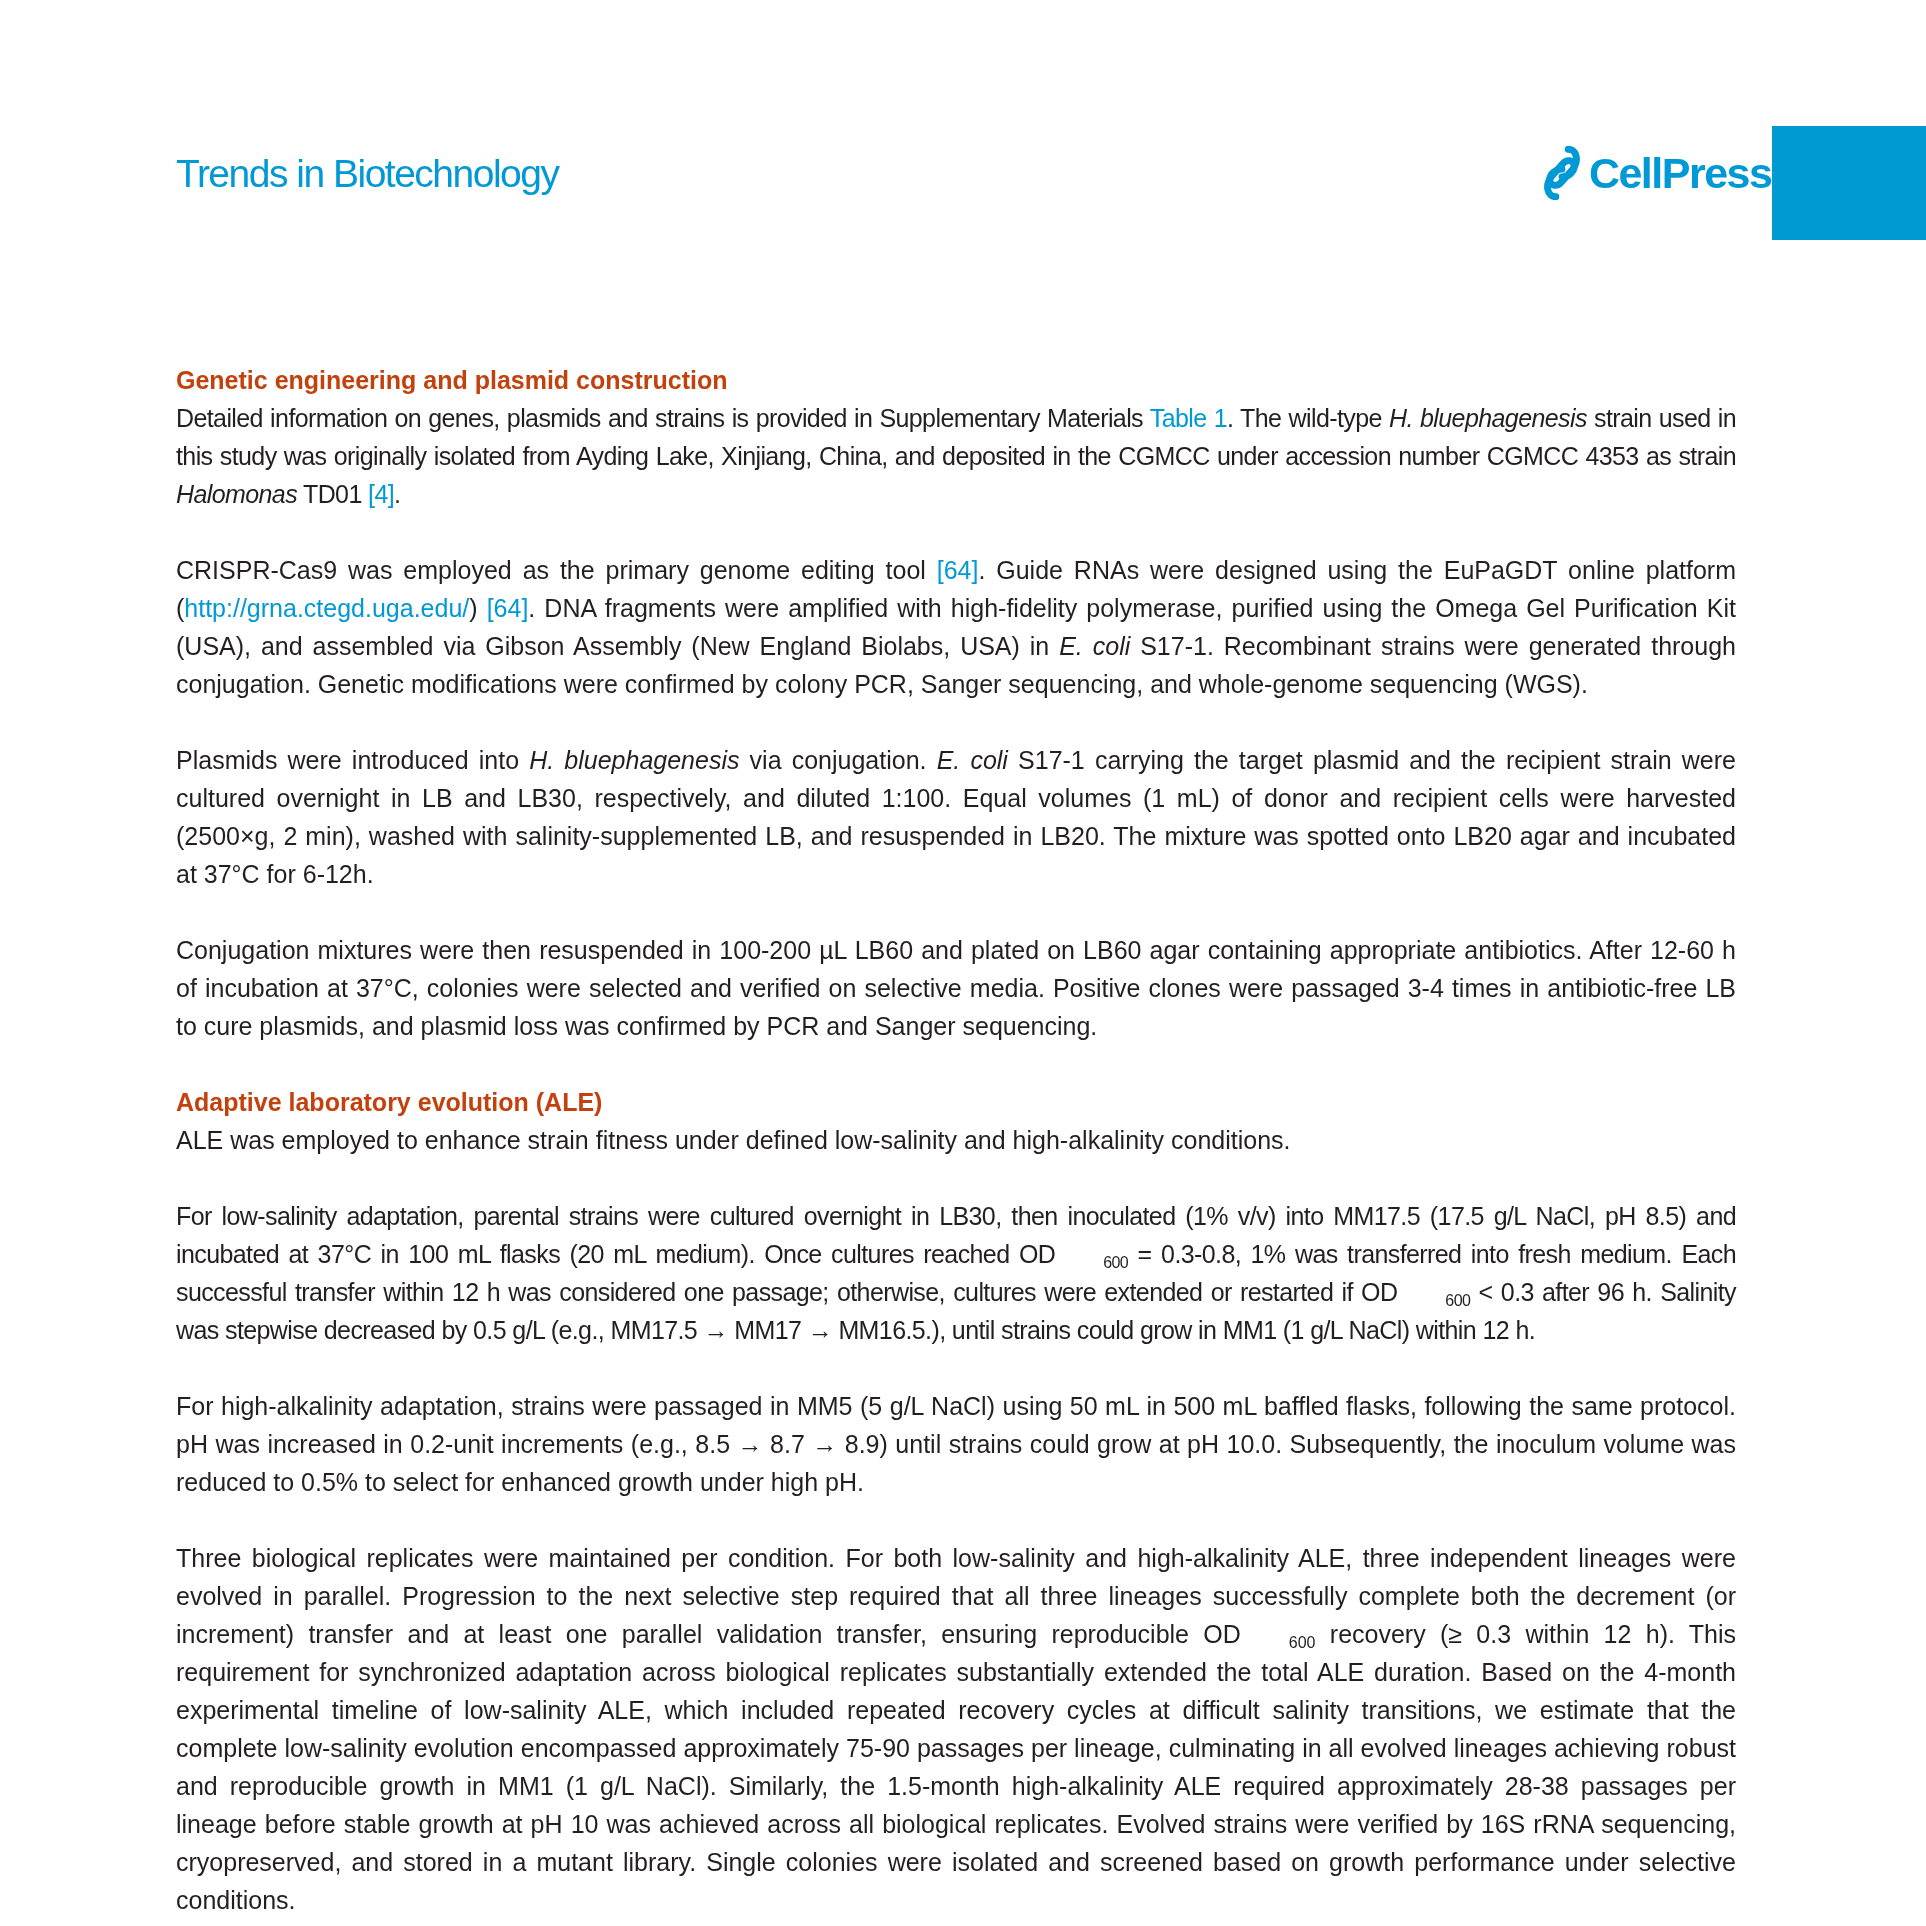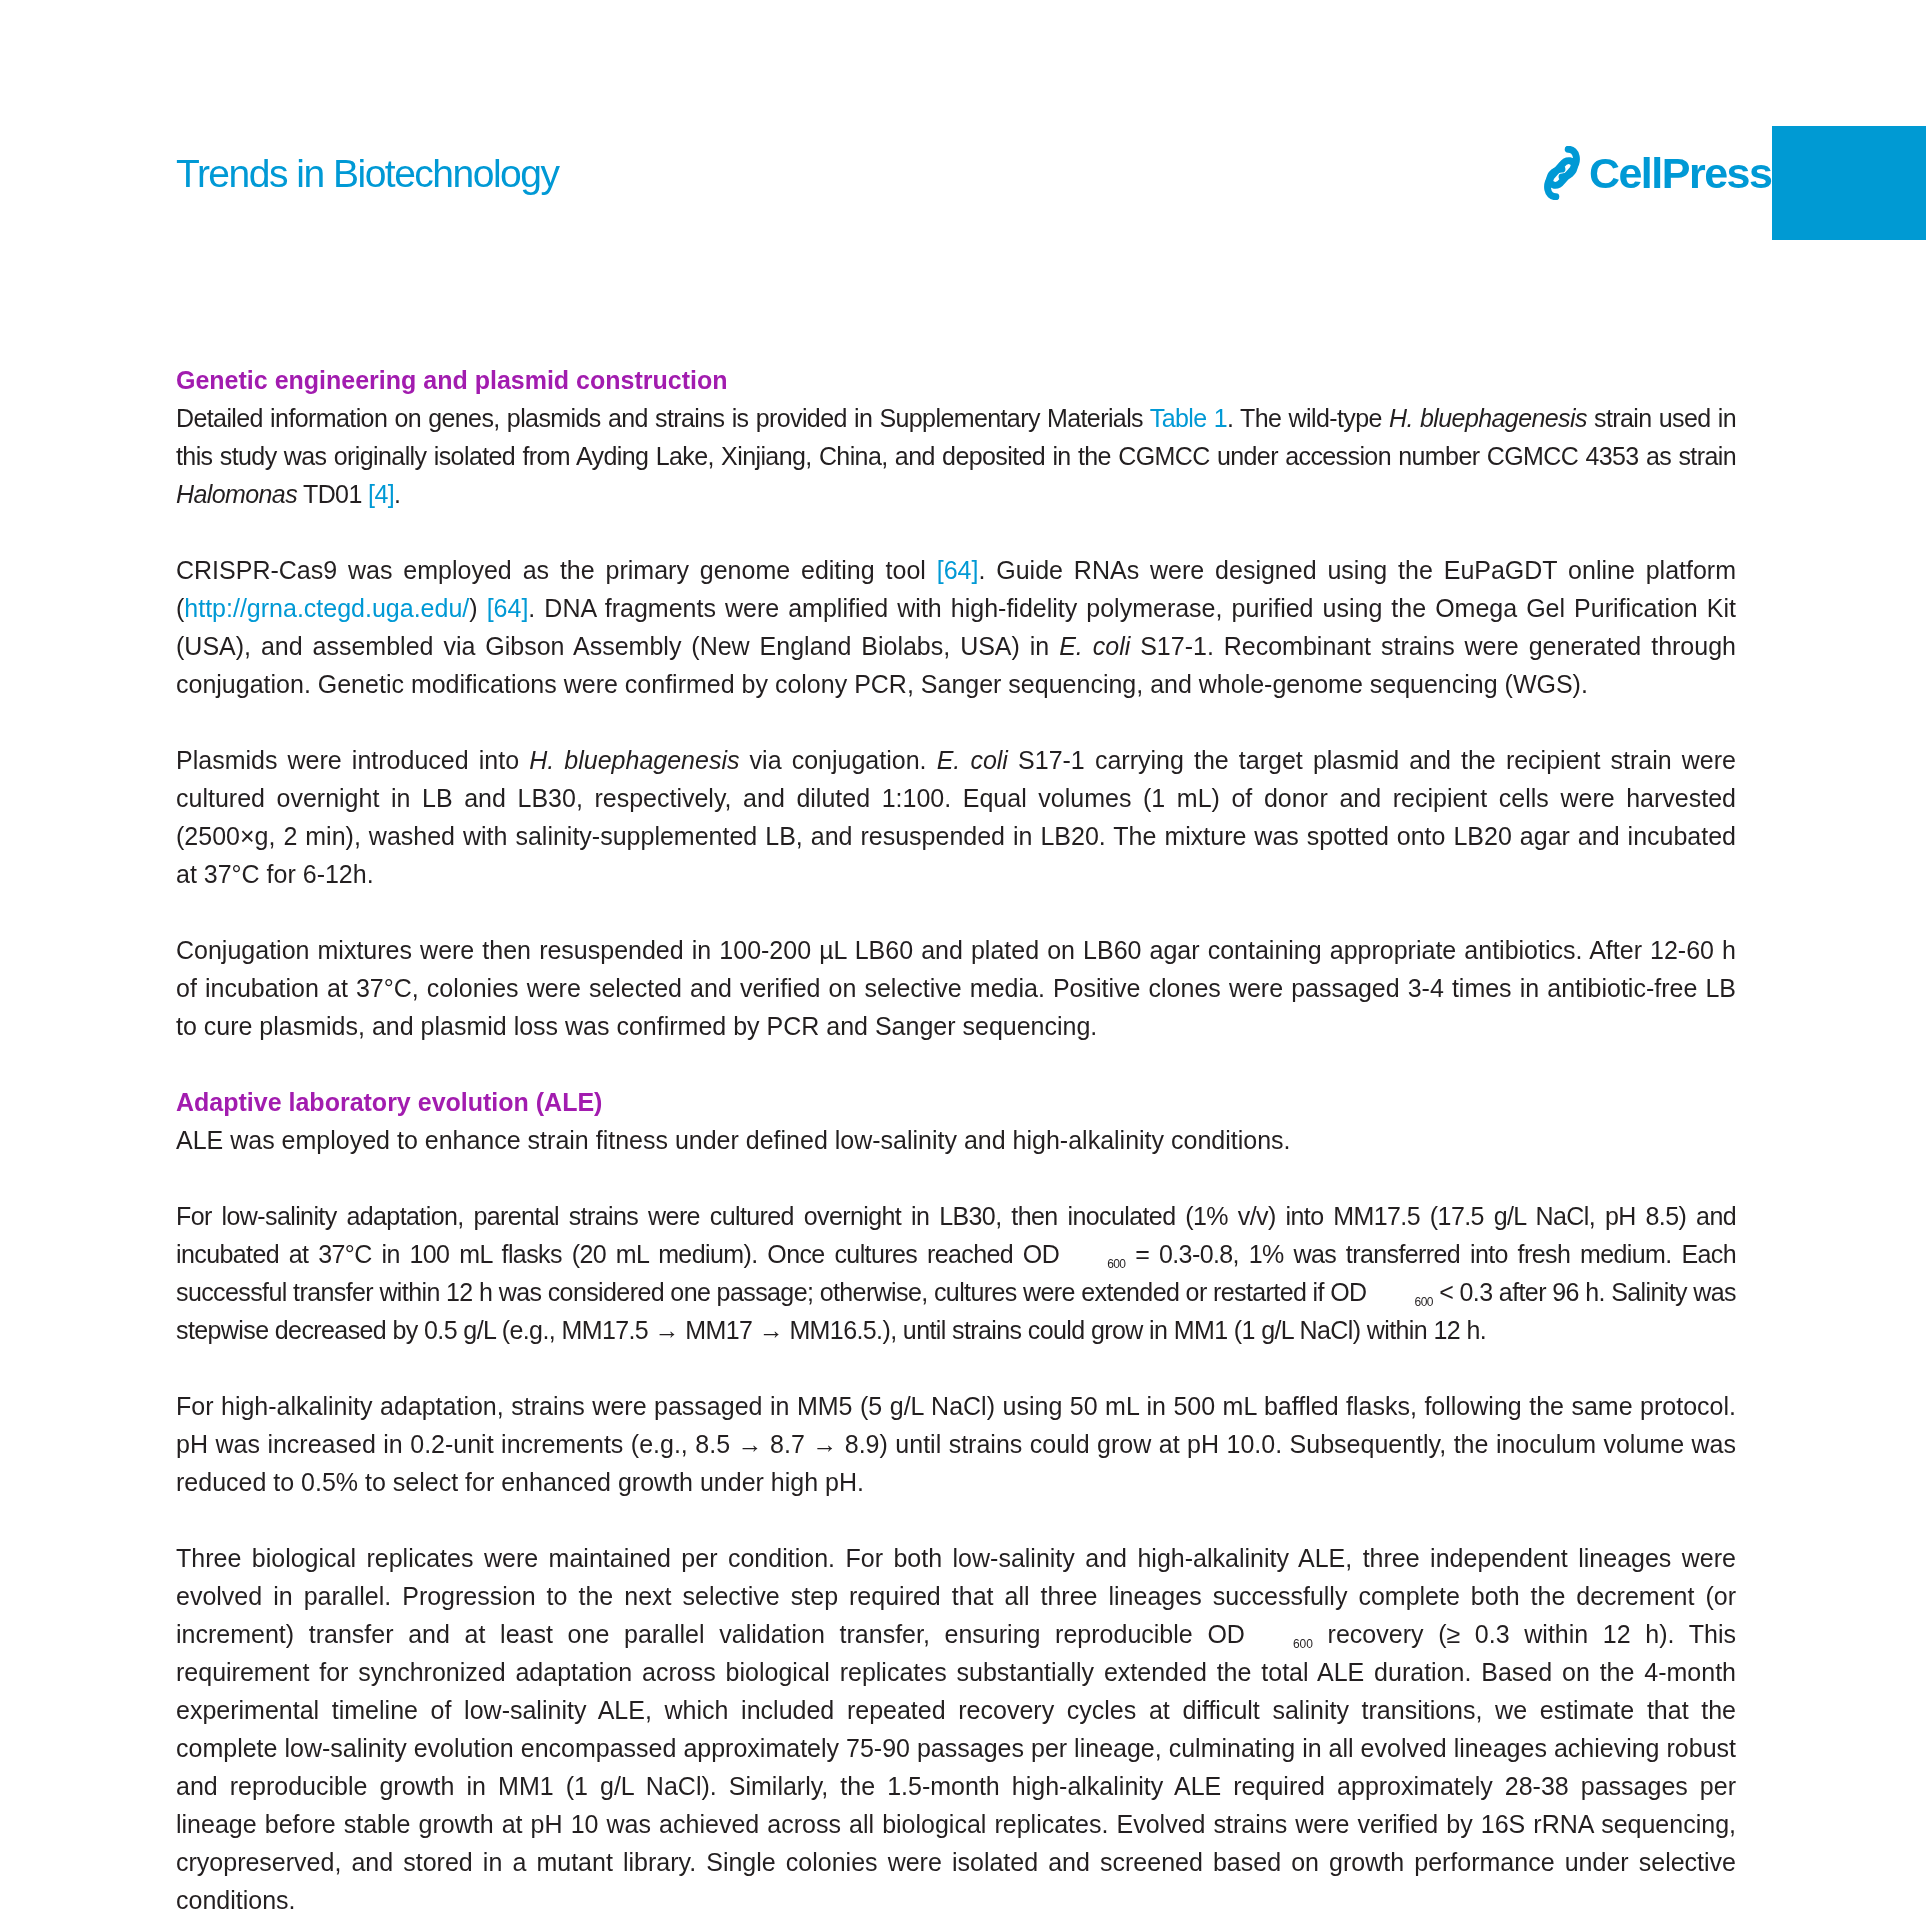--- a/index.html
+++ b/index.html
@@ -5,26 +5,26 @@
   html, body { margin:0; padding:0; background:#ffffff; }
   body { width:1938px; height:2512px; position:relative; overflow:hidden;
          font-family:"Liberation Sans", sans-serif; color:#231f20; }
   .journal-title { position:absolute; left:176px; top:152px; font-size:39px; font-weight:normal;
                    color:#0099d5; letter-spacing:-1.5px; }
   .cellpress { position:absolute; left:1539px; top:146px; display:flex; align-items:center; color:#0099d5; }
   .cellpress-text { font-size:43px; font-weight:bold; letter-spacing:-1.5px; }
   .cellpress-icon { width:46px; height:54px; margin-right:3.9px; }
   .blue-tab { position:absolute; left:1772px; top:126px; width:166px; height:114px; background:#009ad3; }
   .content { position:absolute; left:176px; top:361px; width:1560px; }
-  .heading { font-size:25px; color:#a21caf; line-height:38px; margin:0; }
+  .heading { font-size:25px; color:#c2410c; line-height:38px; margin:0; }
   p { margin:0; font-size:25px; line-height:38px; text-align:justify; }
   .para { margin-bottom:38px; }
   .tight { letter-spacing:-0.6px; }
   .link { color:#0099d5; }
-  sub { font-size:12px; line-height:0; vertical-align:-5.4px;padding-left:48px; }
+  sub { font-size:16px; line-height:0; vertical-align:-5.4px;padding-left:48px; }
 </style>
 </head>
 <body>
 
 <div class="journal-title">Trends in Biotechnology</div>
 
 <div class="cellpress">
   <svg class="cellpress-icon" viewBox="0 0 60 70">
     <path d="M38 4 C50 4 52 20 44 30 L30 46 C24 54 14 52 14 44 C14 36 22 30 30 30" fill="none" stroke="#0099d5" stroke-width="9" stroke-linecap="round"></path>
     <path d="M22 66 C10 66 8 50 16 40 L30 24 C36 16 46 18 46 26 C46 34 38 40 30 40" fill="none" stroke="#0099d5" stroke-width="9" stroke-linecap="round"></path>

